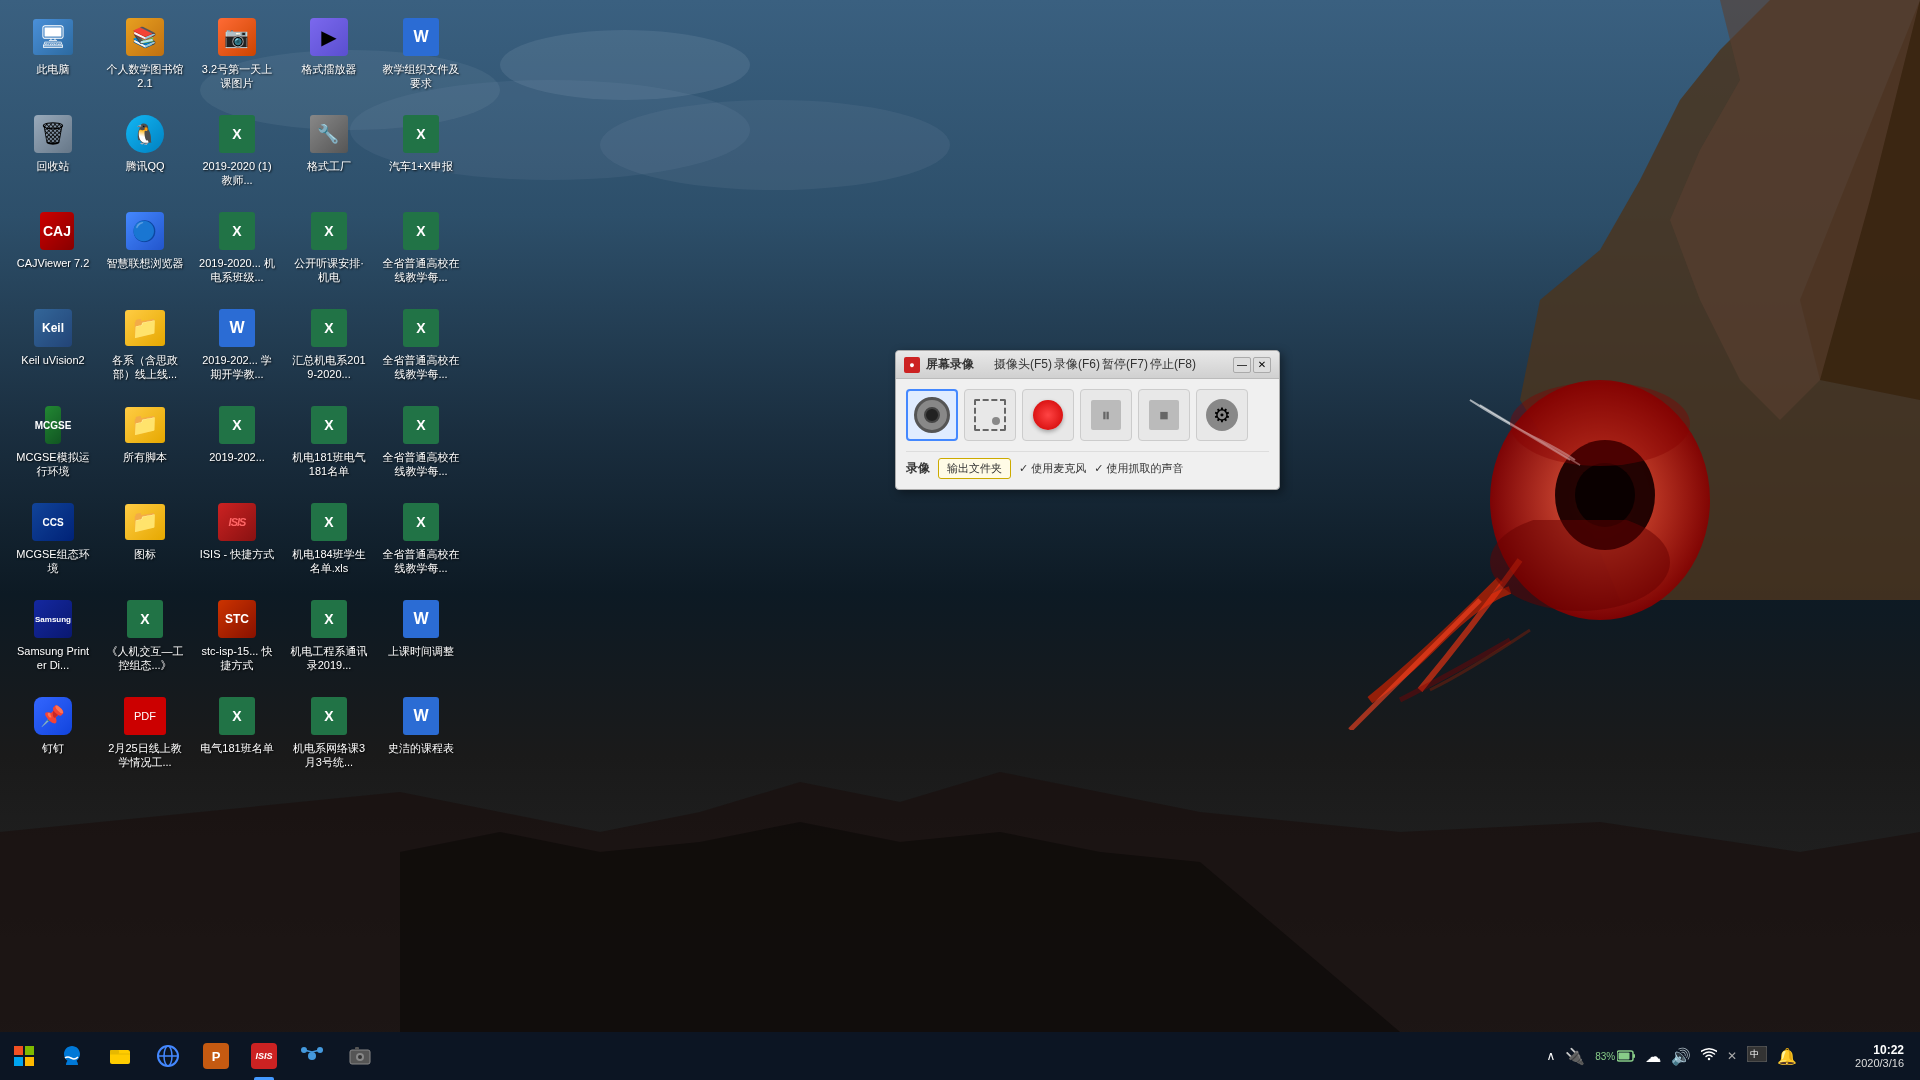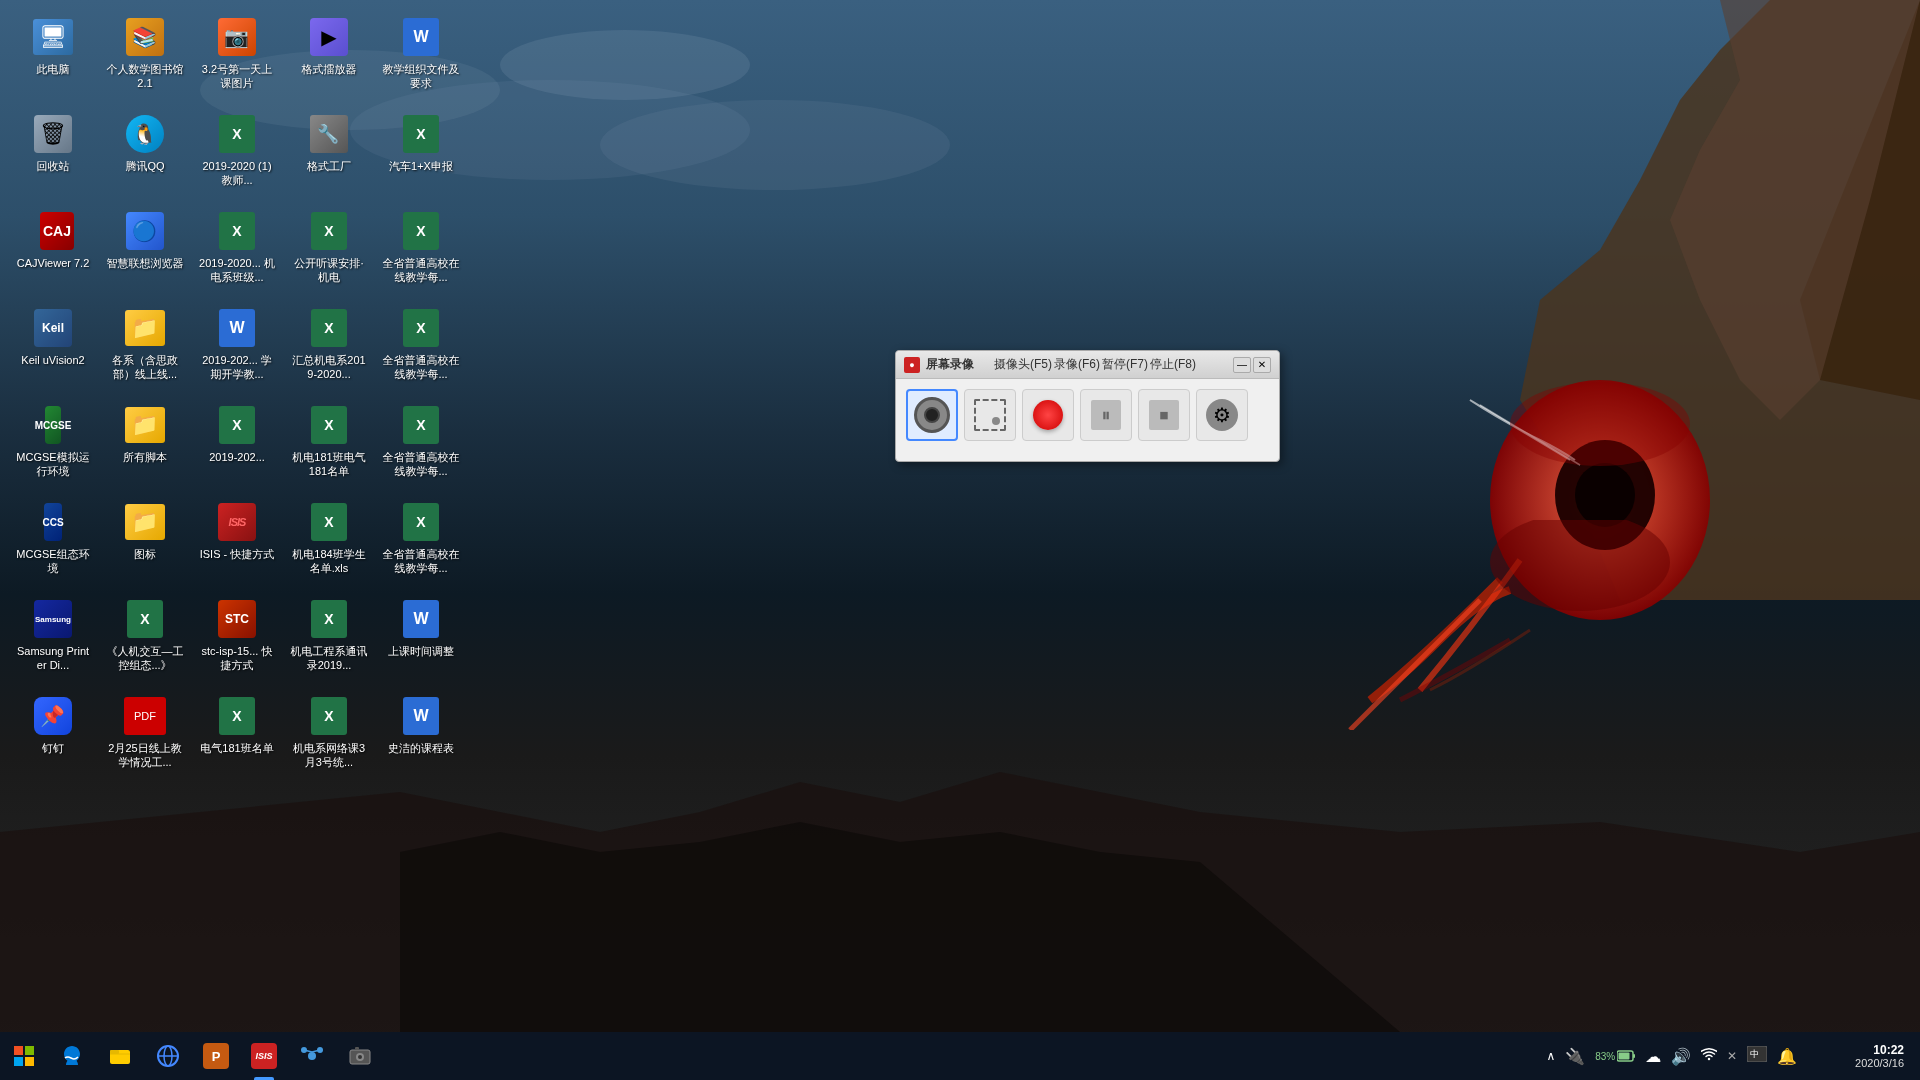--- a/index.html
+++ b/index.html
@@ -577,21 +577,21 @@
   </div>
   <div class="desktop-icon">
     <div class="icon-img">
         <div class="icon-excel" style="width:36px;height:38px;display:flex;align-items:center;justify-content:center;font-size:14px;font-weight:bold;color:white;">X</div>
       </div>
     <div class="icon-label">全省普通高校在线教学每...</div>
   </div>
 
   <div class="desktop-icon">
     <div class="icon-img">
-        <div class="icon-ccse" style="width:18px;height:38px;border-radius:4px;display:flex;align-items:center;justify-content:center;font-size:10px;font-weight:bold;color:white;">CCS</div>
+        <div class="icon-ccse" style="width:42px;height:38px;border-radius:4px;display:flex;align-items:center;justify-content:center;font-size:10px;font-weight:bold;color:white;">CCS</div>
       </div>
     <div class="icon-label">MCGSE组态环境</div>
   </div>
   <div class="desktop-icon">
     <div class="icon-img">
         <div class="icon-folder" style="width:40px;height:36px;border-radius:3px;display:flex;align-items:center;justify-content:center;font-size:22px;">📁</div>
       </div>
     <div class="icon-label">图标</div>
   </div>
   <div class="desktop-icon">
@@ -719,20 +719,30 @@
       </div>
 
       <div class="rec-tool-btn">
         <div class="grey-btn-icon" style="display:flex;align-items:center;justify-content:center;font-size:18px;color:#666;">⏹</div>
       </div>
 
       <div class="rec-tool-btn">
         <div class="gear-icon" style="font-size:20px;">⚙</div>
       </div>
     </div>
+    <div id="recorder-footer">
+      <span class="recorder-label">录像</span>
+      <button class="recorder-folder-btn">输出文件夹</button>
+      <span class="recorder-checkbox">
+        <span>✓ 使用麦克风</span>
+      </span>
+      <span class="recorder-checkbox">
+        <span>✓ 使用抓取的声音</span>
+      </span>
+    </div>
   </div>
 </div>
 
 <div id="taskbar">
   <div id="taskbar-start">
     <svg width="20" height="20" viewBox="0 0 20 20">
       <rect x="0" y="0" width="9" height="9" fill="#f25022"></rect>
       <rect x="11" y="0" width="9" height="9" fill="#7fba00"></rect>
       <rect x="0" y="11" width="9" height="9" fill="#00a4ef"></rect>
       <rect x="11" y="11" width="9" height="9" fill="#ffb900"></rect>

